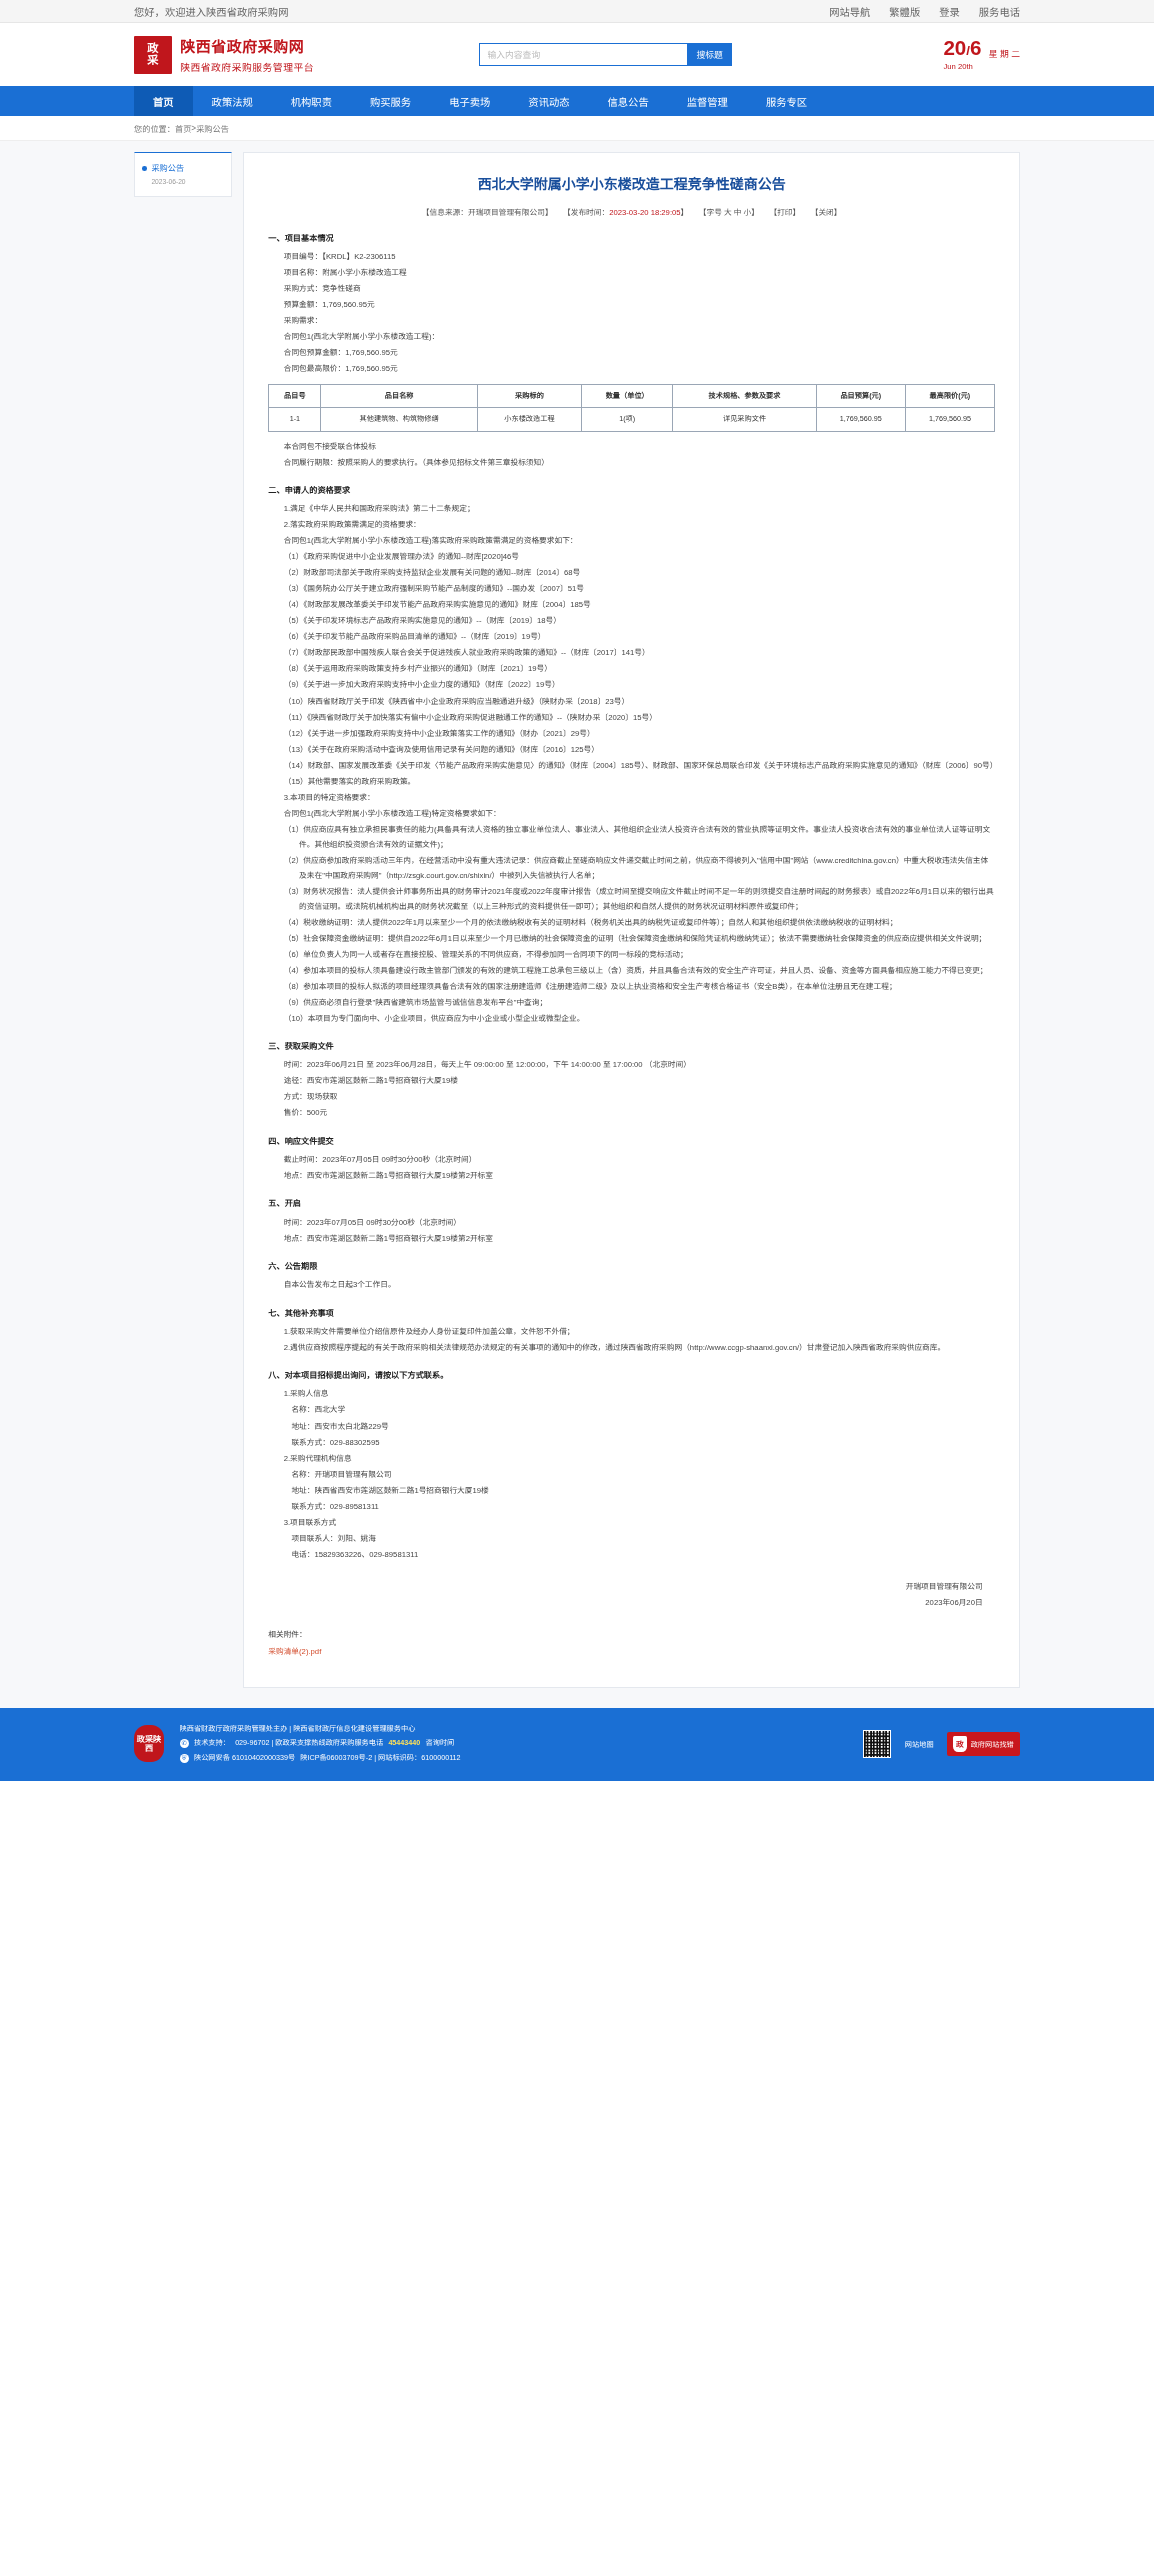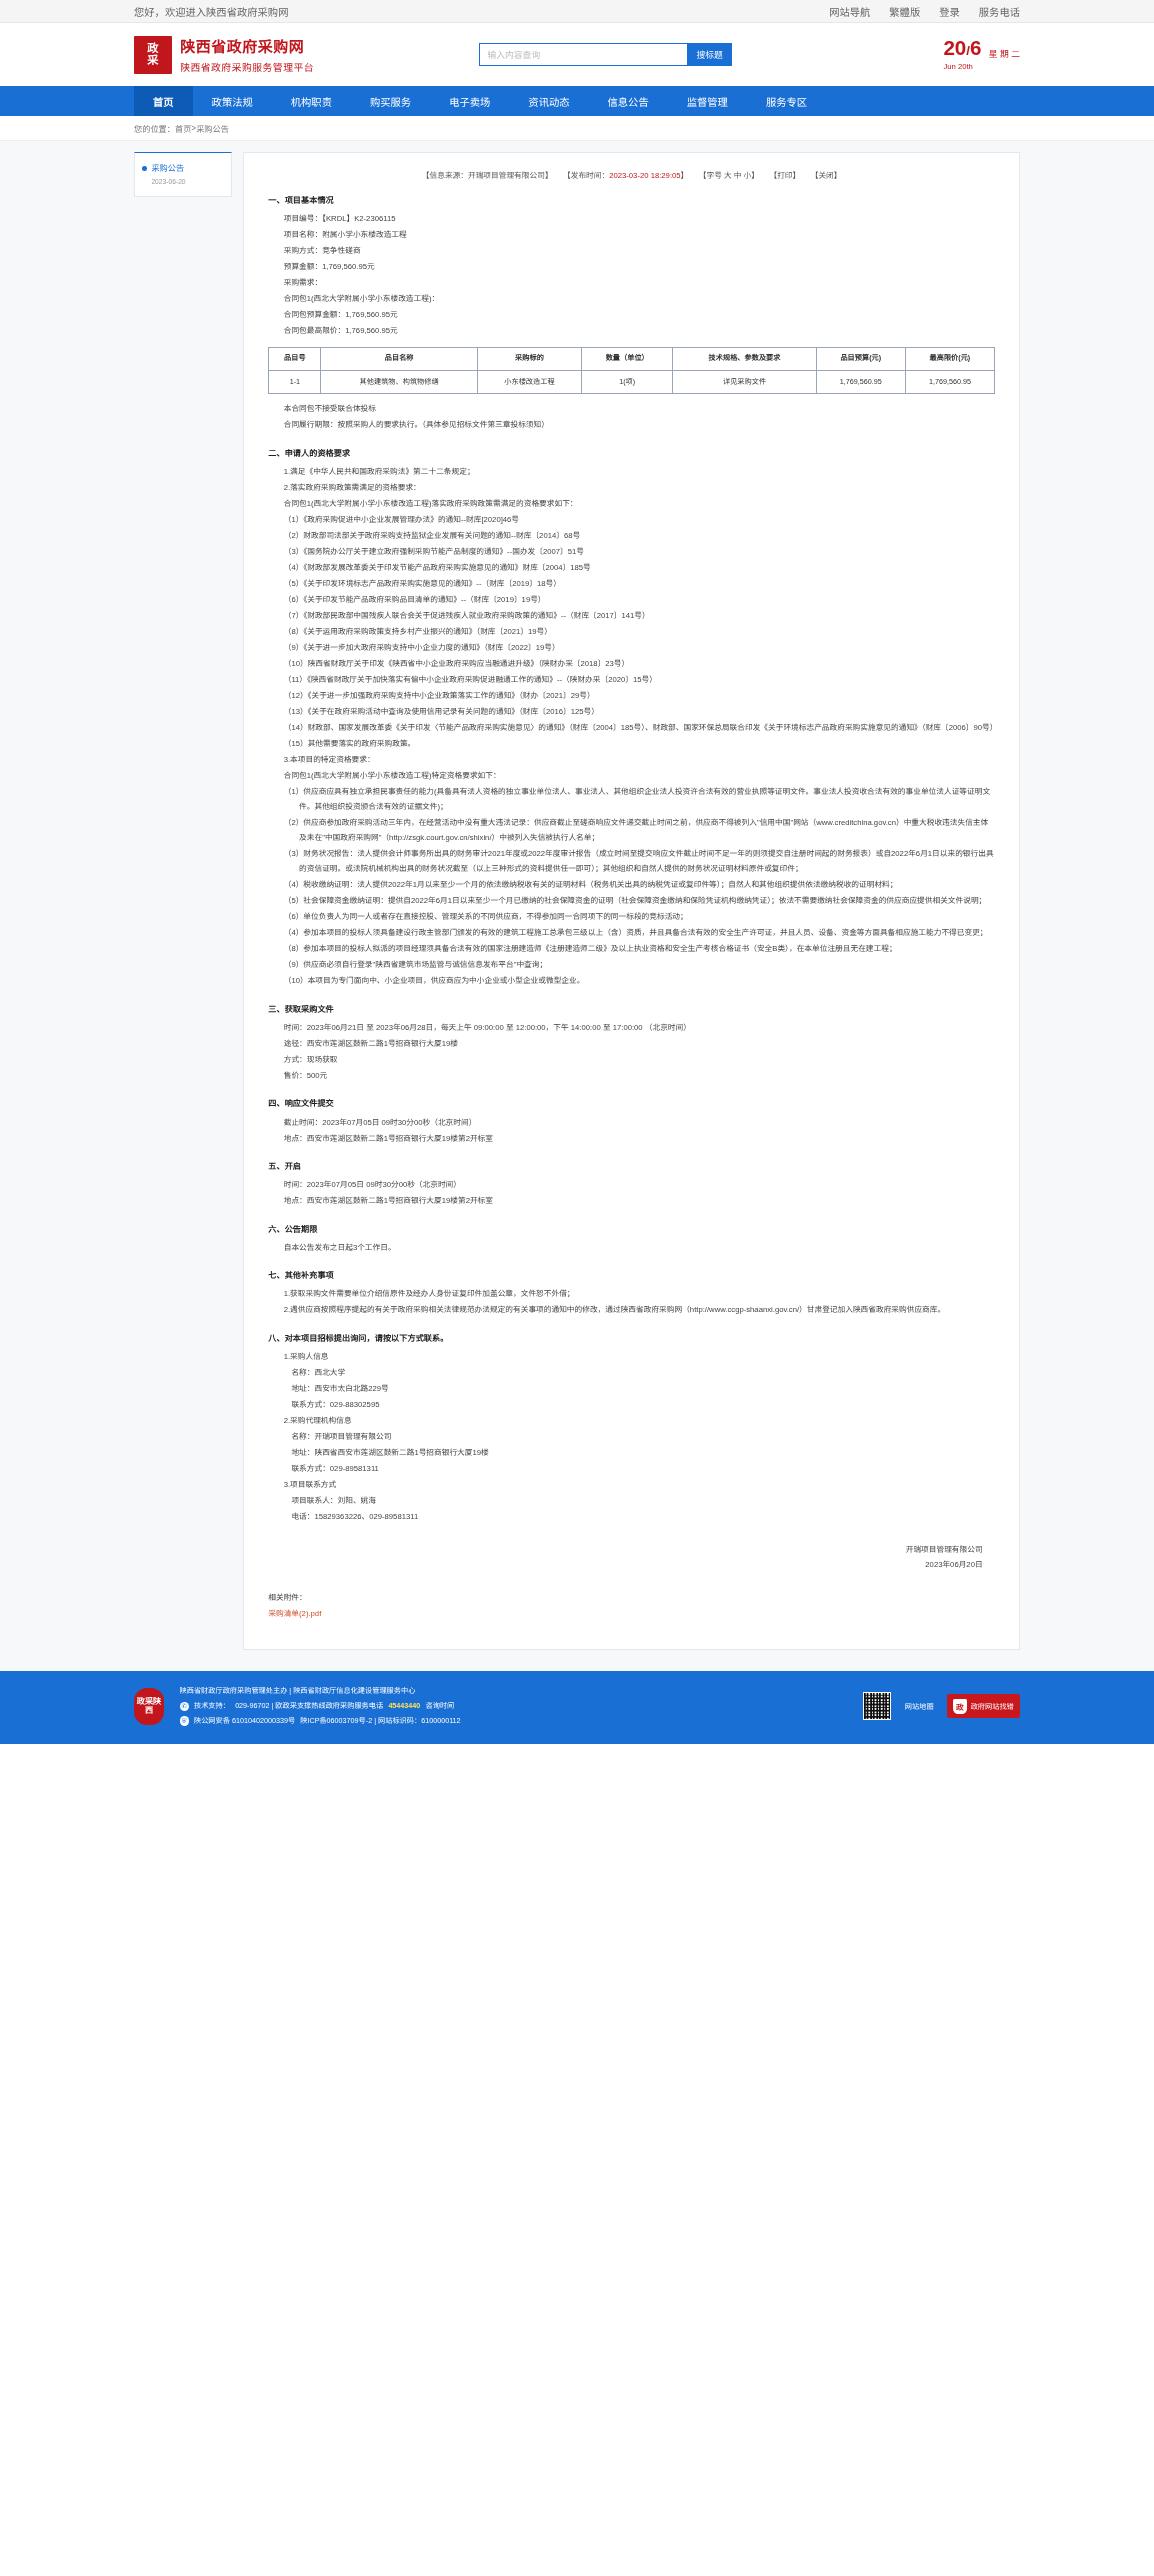--- a/index.html
+++ b/index.html
@@ -362,20 +362,21 @@
         <span>
           <span>采购公告</span>
           <span class="sub">2023-06-20</span>
         </span>
       </div>
     </div>
   </div>
 
   <div class="content">
 
+    <div class="doc-title">西北大学附属小学小东楼改造工程竞争性磋商公告</div>
 
     <div class="meta-line">
       <span>【信息来源：</span><span>开瑞项目管理有限公司</span><span>】</span>
       <span class="sep"></span>
       <span>【发布时间：</span><span class="red">2023-03-20 18:29:05</span><span>】</span>
       <span class="sep"></span>
       <span>【字号 大 中 小】</span>
       <span class="sep"></span>
       <span>【打印】</span>
       <span class="sep"></span>

